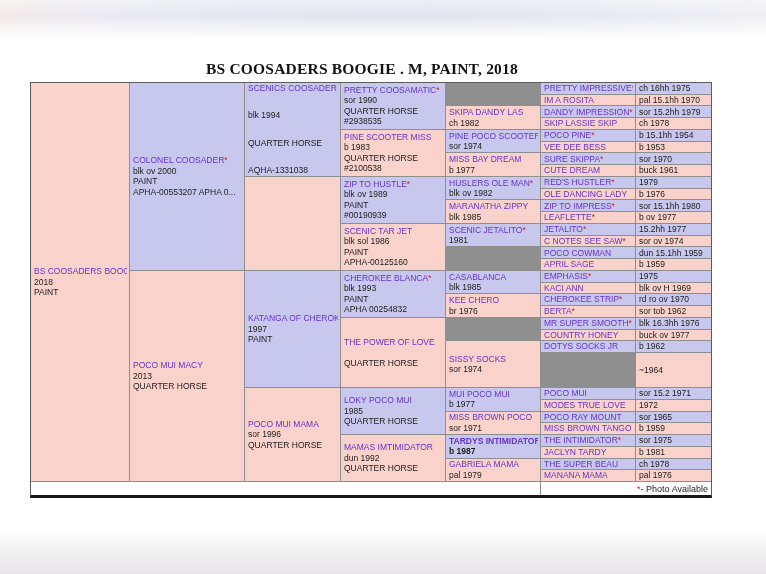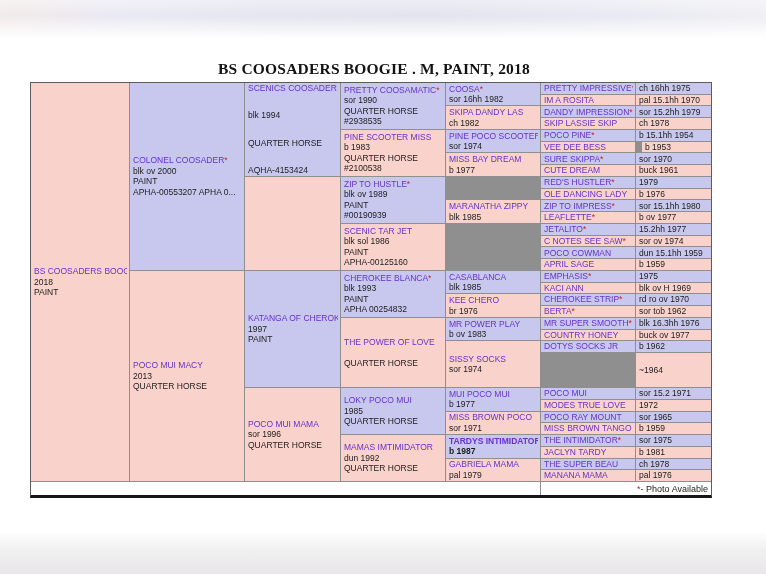--- a/index.html
+++ b/index.html
@@ -13,21 +13,21 @@
     position:absolute;left:0;top:0;width:766px;height:40px;
     background:
       linear-gradient(180deg, rgba(255,255,255,.40) 0%, rgba(255,255,255,0) 40%, rgba(255,255,255,1) 96%),
       linear-gradient(90deg,#f2eae9 0%,#eae9f2 14%,#e4e5ef 34%,#e2e3ed 56%,#e7e8f1 76%,#efeff4 100%);
   }
   .band-bottom{
     position:absolute;left:0;top:531px;width:766px;height:43px;
     background:linear-gradient(180deg,#ffffff 0%,#f1f0f1 45%,#e8e6e8 100%);
   }
   .title{
-    position:absolute;left:32px;top:60px;width:684px;height:20px;
+    position:absolute;left:20px;top:60px;width:684px;height:20px;
     text-align:center;
     font-family:"Liberation Serif",serif;
     font-weight:bold;font-size:15.5px;color:#121212;letter-spacing:.2px;
     white-space:nowrap;
   }
   #pedigree-grid{
     position:absolute;left:30px;top:82px;width:680px;height:412px;
     display:grid;
     grid-template-columns:98px 114px 95px 104px 94px 94px 75px;
     grid-template-rows:repeat(32,1fr) 13px;
@@ -81,21 +81,21 @@
     </div>
     <div class="cell dam" style="grid-area: 17 / 2 / 33 / 3;">
       <div class="hname">POCO MUI MACY</div>
       <div class="detail">2013</div>
       <div class="detail">QUARTER HORSE</div>
     </div>
     <div class="cell sire" style="grid-area: 1 / 3 / 9 / 4; justify-content: space-between;">
       <div class="hname">SCENICS COOSADER</div>
       <div class="detail">blk 1994</div>
       <div class="detail">QUARTER HORSE</div>
-      <div class="detail">AQHA-4153424</div>
+      <div class="detail">AQHA-1331038</div>
     </div>
     <div class="cell dam" style="grid-area: 9 / 3 / 17 / 4; gap: 34px;">
       <div class="hname">SCENIC SATILITE</div>
       <div class="detail">blk ov 1997</div>
       <div class="detail">PAINT</div>
       <div class="detail">APHA-00399279</div>
     </div>
     <div class="cell sire" style="grid-area: 17 / 3 / 25 / 4;">
       <div class="hname">KATANGA OF CHEROKE</div>
       <div class="detail">1997</div>
@@ -144,52 +144,52 @@
     <div class="cell sire" style="grid-area: 25 / 4 / 29 / 5;">
       <div class="hname">LOKY POCO MUI</div>
       <div class="detail">1985</div>
       <div class="detail">QUARTER HORSE</div>
     </div>
     <div class="cell dam" style="grid-area: 29 / 4 / 33 / 5;">
       <div class="hname">MAMAS IMTIMIDATOR</div>
       <div class="detail">dun 1992</div>
       <div class="detail">QUARTER HORSE</div>
     </div>
-    <div class="cell sire" style="grid-area: 1 / 5 / 3 / 6;">
-      <div class="hname">COOSA<span class="ast">*</span></div>
-      <div class="detail">sor 16hh 1982</div>
-    </div>
     <div class="cell dam" style="grid-area: 3 / 5 / 5 / 6;">
       <div class="hname">SKIPA DANDY LAS</div>
       <div class="detail">ch 1982</div>
     </div>
     <div class="cell sire" style="grid-area: 5 / 5 / 7 / 6;">
       <div class="hname">PINE POCO SCOOTER</div>
       <div class="detail">sor 1974</div>
     </div>
     <div class="cell dam" style="grid-area: 7 / 5 / 9 / 6;">
       <div class="hname">MISS BAY DREAM</div>
       <div class="detail">b 1977</div>
     </div>
+    <div class="cell sire" style="grid-area: 9 / 5 / 11 / 6;">
+      <div class="hname">HUSLERS OLE MAN<span class="ast">*</span></div>
+      <div class="detail">blk ov 1982</div>
+    </div>
     <div class="cell dam" style="grid-area: 11 / 5 / 13 / 6;">
       <div class="hname">MARANATHA ZIPPY</div>
       <div class="detail">blk 1985</div>
     </div>
+    <div class="cell sire" style="grid-area: 13 / 5 / 15 / 6;">
+      <div class="hname">SCENIC JETALITO<span class="ast">*</span></div>
+      <div class="detail">1981</div>
+    </div>
     <div class="cell sire" style="grid-area: 17 / 5 / 19 / 6;">
       <div class="hname">CASABLANCA</div>
       <div class="detail">blk 1985</div>
     </div>
     <div class="cell dam" style="grid-area: 19 / 5 / 21 / 6;">
       <div class="hname">KEE CHERO</div>
       <div class="detail">br 1976</div>
     </div>
-    <div class="cell sire" style="grid-area: 21 / 5 / 23 / 6;">
-      <div class="hname">MR POWER PLAY</div>
-      <div class="detail">b ov 1983</div>
-    </div>
     <div class="cell dam" style="grid-area: 23 / 5 / 25 / 6;">
       <div class="hname">SISSY SOCKS</div>
       <div class="detail">sor 1974</div>
     </div>
     <div class="cell sire" style="grid-area: 25 / 5 / 27 / 6;">
       <div class="hname">MUI POCO MUI</div>
       <div class="detail">b 1977</div>
     </div>
     <div class="cell dam" style="grid-area: 27 / 5 / 29 / 6;">
       <div class="hname">MISS BROWN POCO</div>
@@ -229,21 +229,21 @@
     </div>
     <div class="cell sire" style="grid-area: 5 / 6 / 6 / 7; justify-content: center;">
       <div class="hname">POCO PINE<span class="ast">*</span></div>
     </div>
     <div class="cell sire" style="grid-area: 5 / 7 / 6 / 8;">
       <div class="detail">b 15.1hh 1954</div>
     </div>
     <div class="cell dam" style="grid-area: 6 / 6 / 7 / 7;">
       <div class="hname">VEE DEE BESS</div>
     </div>
-    <div class="cell dam" style="grid-area: 6 / 7 / 7 / 8; margin-left: 6px;">
+    <div class="cell dam" style="grid-area: 6 / 7 / 7 / 8;">
       <div class="detail">b 1953</div>
     </div>
     <div class="cell sire" style="grid-area: 7 / 6 / 8 / 7;">
       <div class="hname">SURE SKIPPA<span class="ast">*</span></div>
     </div>
     <div class="cell sire" style="grid-area: 7 / 7 / 8 / 8;">
       <div class="detail">sor 1970</div>
     </div>
     <div class="cell dam" style="grid-area: 8 / 6 / 9 / 7;">
       <div class="hname">CUTE DREAM</div>

